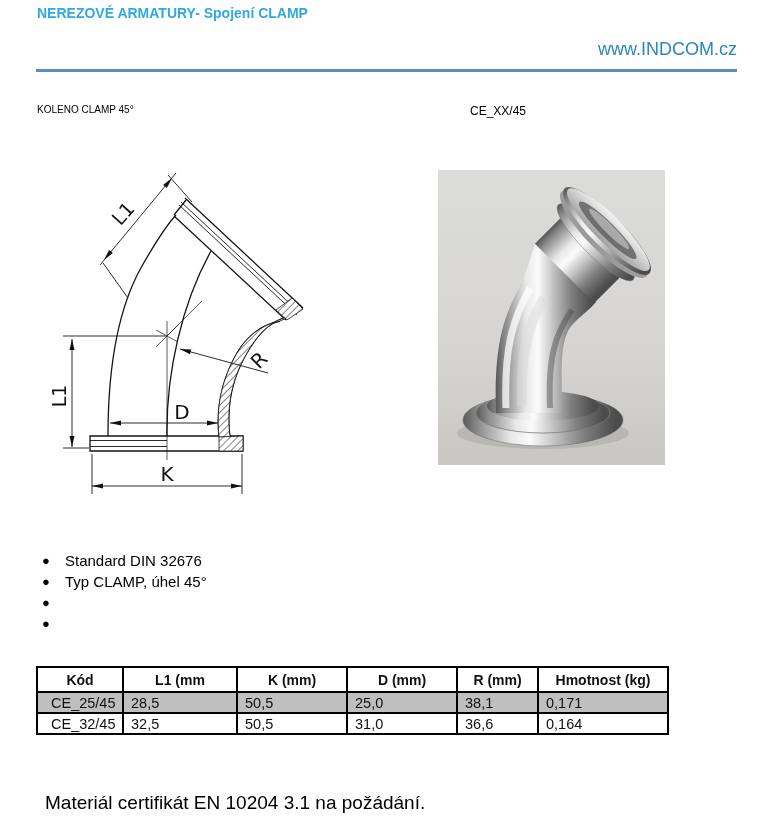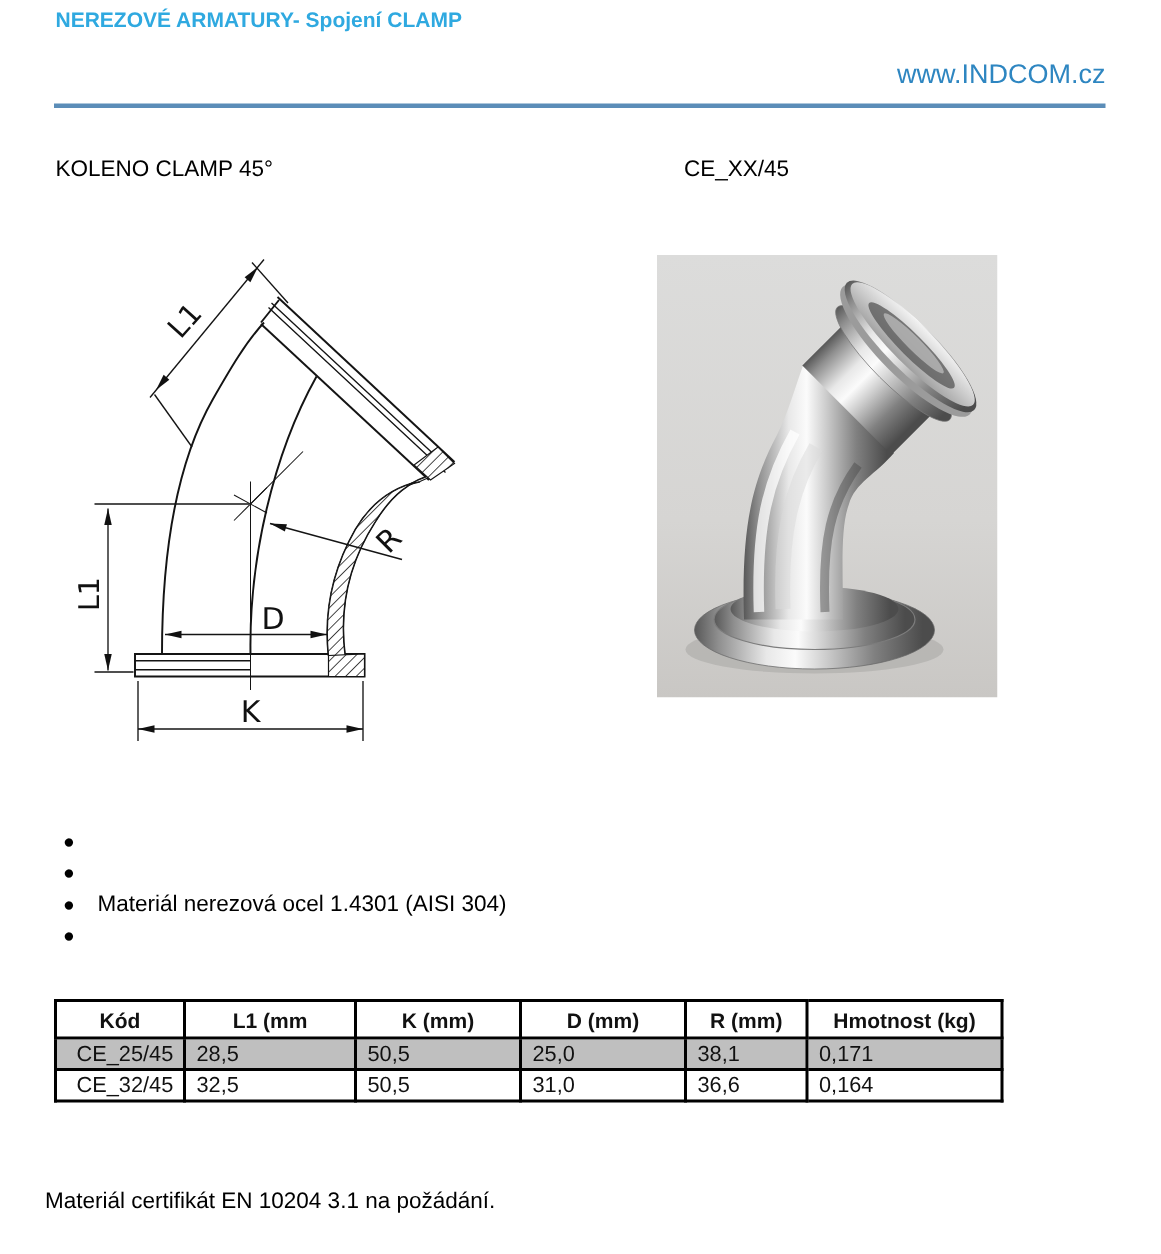--- a/index.html
+++ b/index.html
@@ -4,34 +4,34 @@
 <style>
   html,body{margin:0;padding:0;}
   body{
     width:774px;height:836px;position:relative;background:#ffffff;
     font-family:"Liberation Sans", sans-serif;color:#111;overflow:hidden;
   }
   .abs{position:absolute;}
   #doc-title{left:37px;top:5px;font-size:14px;font-weight:bold;color:#2fa9e0;letter-spacing:0;}
   #website-link{right:37px;top:39px;font-size:18px;color:#2e86c1;text-decoration:none;}
   #header-rule{left:36px;top:69px;width:701px;height:3px;background:#5b8db8;}
-  #product-name{left:37px;top:104px;font-size:15px;color:#000;}
-  #product-code{left:456px;top:104px;font-size:15px;color:#000;}
+  #product-name{left:37px;top:104px;font-size:10px;color:#000;}
+  #product-code{left:470px;top:104px;font-size:12px;color:#000;}
   #drawing-wrap{left:30px;top:163px;width:320px;height:348px;}
   #photo-wrap{left:438px;top:170px;width:227px;height:295px;}
   #bullet-list{left:38px;top:550px;width:710px;}
   .bullet-row{display:flex;align-items:flex-start;line-height:21px;font-size:15px;color:#000;}
   .bullet-dot{width:27px;flex:0 0 27px;font-size:13px;line-height:21px;text-align:left;padding-left:4px;box-sizing:border-box;}
   #spec-table{left:36px;top:666px;border-collapse:collapse;table-layout:fixed;width:631px;font-size:14px;}
   #spec-table th,#spec-table td{border:2px solid #000;overflow:hidden;white-space:nowrap;}
   #spec-table th{height:21px;font-weight:bold;text-align:center;padding:1px 14px;background:#fff;font-size:14px;}
   #spec-table td{height:17px;padding:1px 2px 1px 7px;text-align:left;font-size:14.5px;}
   #spec-table td.code-cell{padding-left:13px;}
   #spec-table tr.gray{background:#bfbfbf;}
-  #footer-note{left:30px;top:792px;font-size:15px;color:#000;}
+  #footer-note{left:45px;top:792px;font-size:19px;color:#000;}
   svg text{font-family:"DejaVu Sans", sans-serif;}
 </style>
 </head>
 <body>
 
 <div class="abs" id="doc-title">NEREZOVÉ ARMATURY- Spojení CLAMP</div>
 <a class="abs" id="website-link" href="#">www.INDCOM.cz</a>
 <div class="abs" id="header-rule"></div>
 
 <div class="abs" id="product-name">KOLENO CLAMP 45°</div>
@@ -157,27 +157,28 @@
       <ellipse cx="128" cy="43" rx="40" ry="7.5" fill="#5c5c5c" opacity="0.8"></ellipse>
       <ellipse cx="128" cy="41" rx="28" ry="4.5" fill="#cfcfcf" opacity="0.6"></ellipse>
     </g>
   </g>
 </svg>
 </div>
 
 <div class="abs" id="bullet-list">
   <div class="bullet-row">
     <span class="bullet-dot">●</span>
-  </div>
-  <div class="bullet-row">
-    <span class="bullet-dot">●</span>
-  </div>
-  <div class="bullet-row">
-    <span class="bullet-dot">●</span>
-    <span>Materiál nerezová ocel 1.4301 (AISI 304)</span>
+    <span>Standard DIN 32676</span>
+  </div>
+  <div class="bullet-row">
+    <span class="bullet-dot">●</span>
+    <span>Typ CLAMP, úhel 45°</span>
+  </div>
+  <div class="bullet-row">
+    <span class="bullet-dot">●</span>
   </div>
   <div class="bullet-row">
     <span class="bullet-dot">●</span>
   </div>
 </div>
 
 <table class="abs" id="spec-table">
   <colgroup>
     <col style="width:86px">
       <col style="width:114px">

